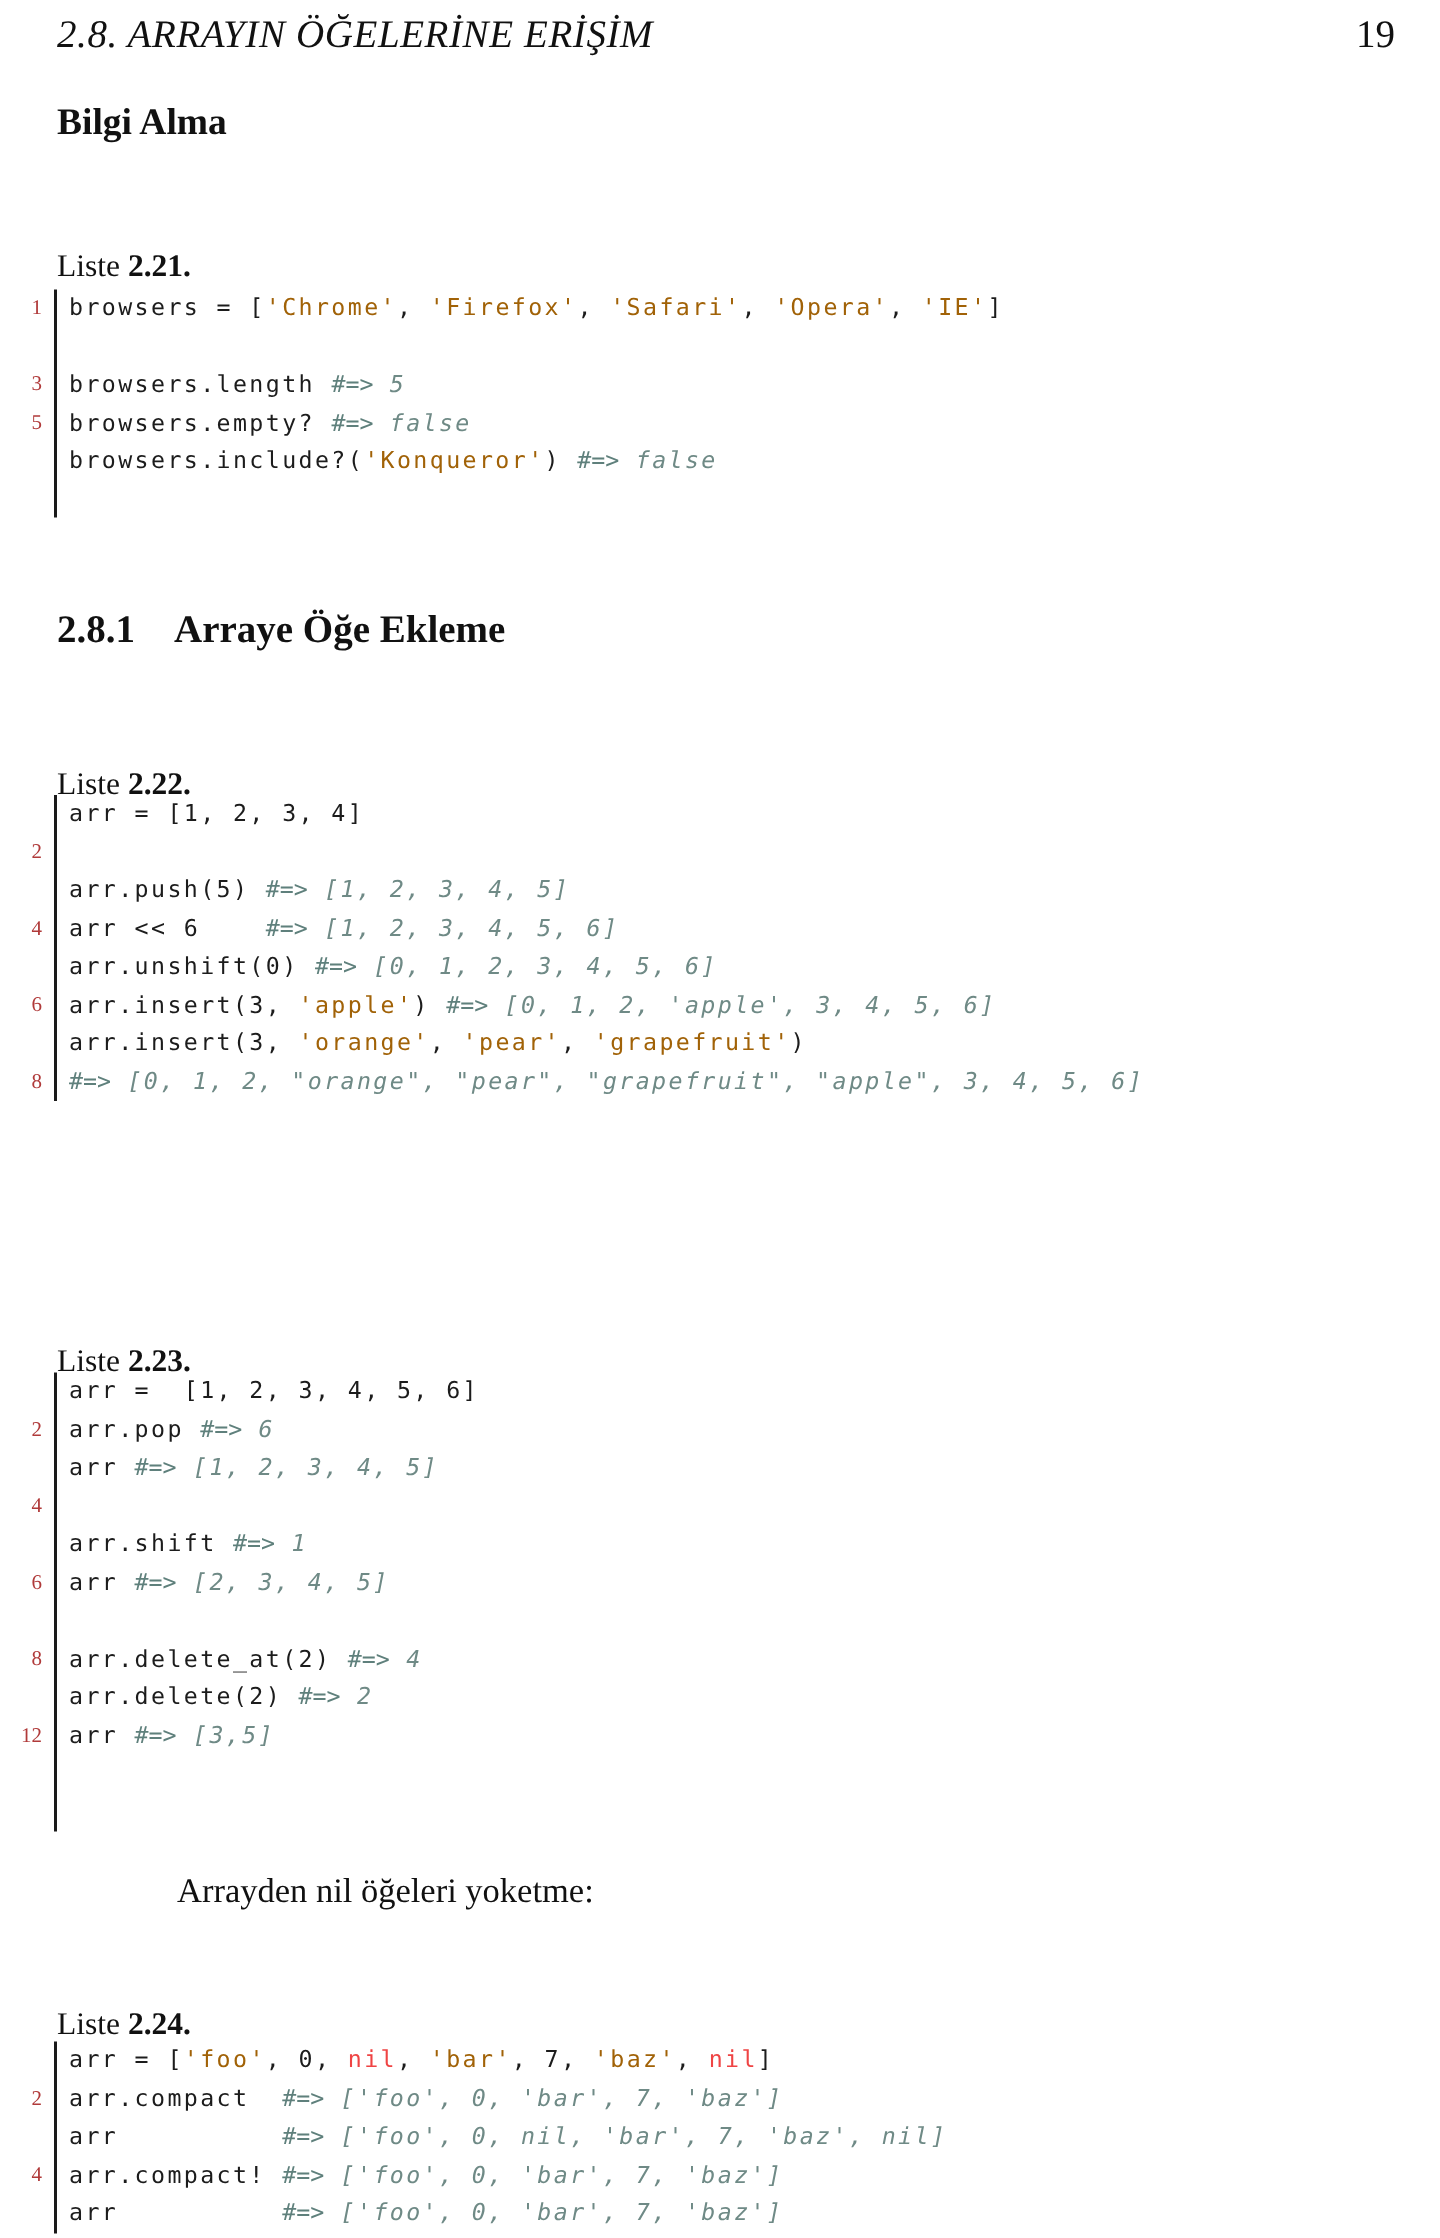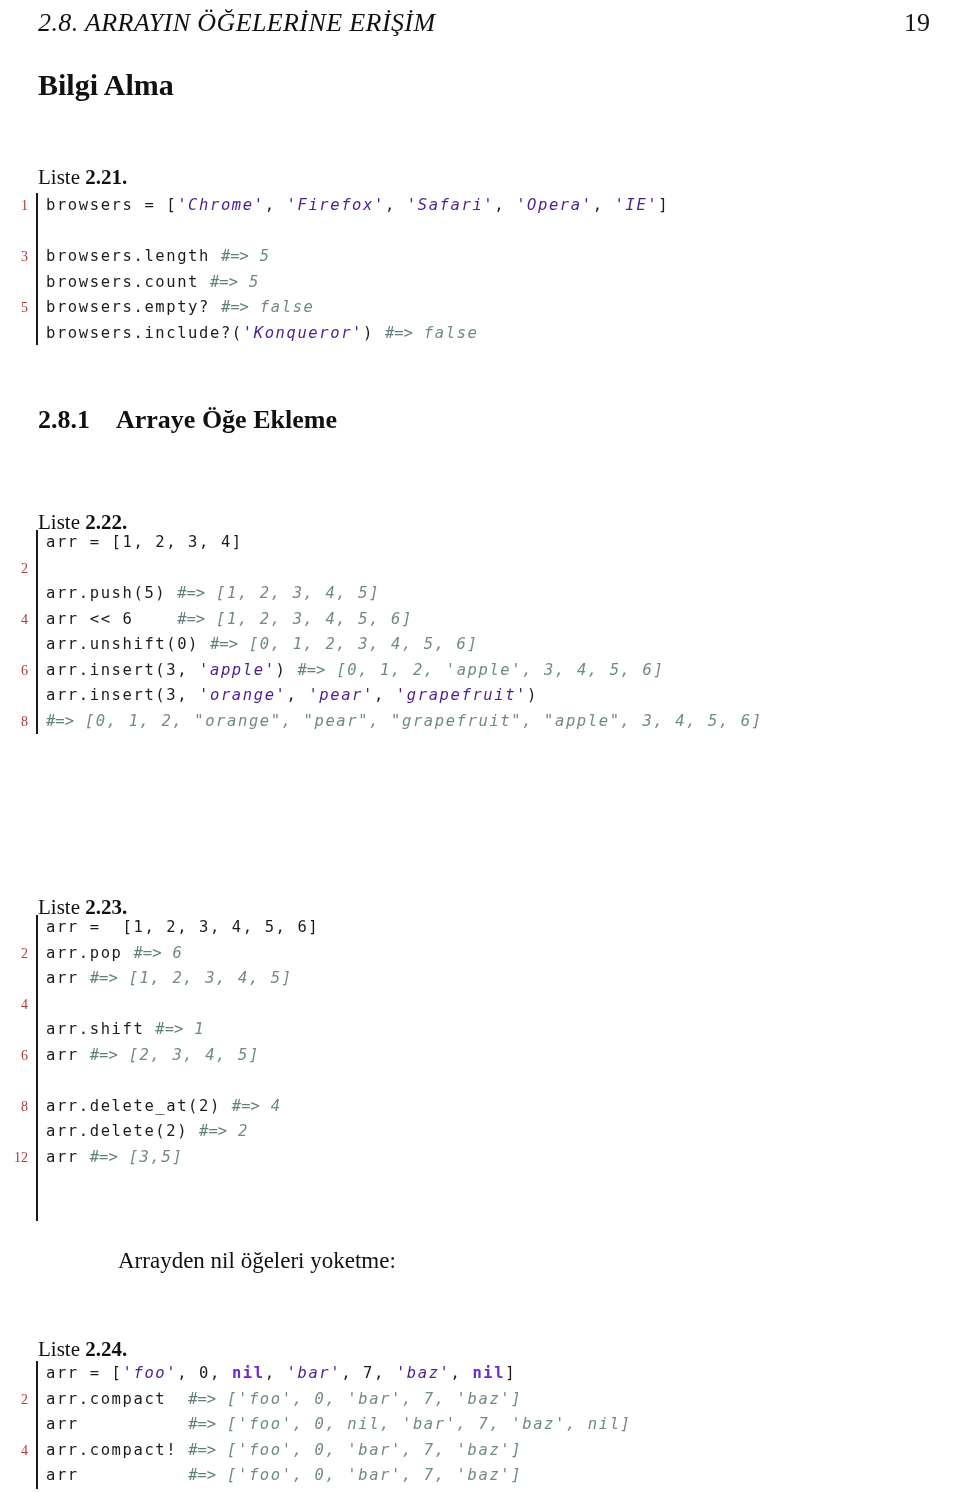--- a/index.html
+++ b/index.html
@@ -48,21 +48,21 @@
     white-space: nowrap;
   }
   .subsec .num {
     display: inline-block;
     min-width: 78px;
   }
   .secname {
     position: absolute;
     left: 38px;
     font-weight: bold;
-    font-size: 30px;
+    font-size: 25px;
     white-space: nowrap;
   }
   .listing-label {
     position: absolute;
     left: 38px;
     font-size: 21px;
     white-space: nowrap;
     margin-top: 37px;
   }
   .listing-label b { font-weight: bold; }
@@ -102,23 +102,23 @@
   .lno {
     position: absolute;
     left: 0;
     width: 28px;
     text-align: right;
     color: #b03a3a;
     font-family: "Liberation Serif", "DejaVu Serif", serif;
     font-size: 14px;
     letter-spacing: 0;
   }
-  .str   { color: #4c1d95; font-style: italic; }
+  .str   { color: #a16207; }
   .cmt   { color: #6f8a86; font-style: italic; }
-  .kw    { color: #6d28d9; font-weight: bold; }
+  .kw    { color: #ef4444; }
   .arrow { color: #5f807c; letter-spacing: 0; font-style: normal; }
 </style>
 </head>
 <body>
 
 <div class="page">
 
   <div class="runhead">
     <span class="runhead-title">2.8.  ARRAYIN ÖĞELERİNE ERİŞİM</span>
     <span class="runhead-page">19</span>
@@ -126,21 +126,20 @@
 
   <div class="secname" style="top:68px">Bilgi Alma</div>
 
   <div class="listing-label" style="top:128px"><span>Liste </span><b>2.21.</b></div>
 
   <div class="listing" id="listing_21" style="top:193px;height:152px">
     <div class="rule"></div>
   <div class="codeline"><span class="lno">1</span><span>browsers = [</span><span class="str">'Chrome'</span><span>, </span><span class="str">'Firefox'</span><span>, </span><span class="str">'Safari'</span><span>, </span><span class="str">'Opera'</span><span>, </span><span class="str">'IE'</span><span>]</span></div>
       <div class="codeline"><span class="lno"></span></div>
       <div class="codeline"><span class="lno">3</span><span>browsers.length </span><span class="arrow">#=&gt;</span><span class="cmt"> 5</span></div>
-      <div class="codeline"><span class="lno"></span><span>browsers.count </span><span class="arrow">#=&gt;</span><span class="cmt"> 5</span></div>
       <div class="codeline"><span class="lno">5</span><span>browsers.empty? </span><span class="arrow">#=&gt;</span><span class="cmt"> false</span></div>
       <div class="codeline"><span class="lno"></span><span>browsers.include?(</span><span class="str">'Konqueror'</span><span>) </span><span class="arrow">#=&gt;</span><span class="cmt"> false</span></div>
     </div>
 
   <div class="subsec" style="top:405px"><span class="num">2.8.1</span><span>Arraye Öğe Ekleme</span></div>
 
   <div class="listing-label" style="top:473px"><span>Liste </span><b>2.22.</b></div>
 
   <div class="listing" id="listing_22" style="top:530px;height:204px">
     <div class="rule"></div>

